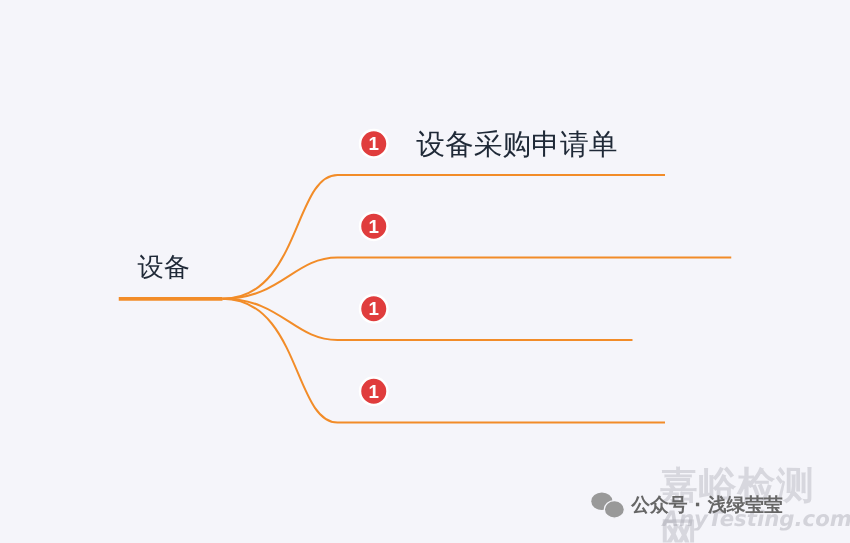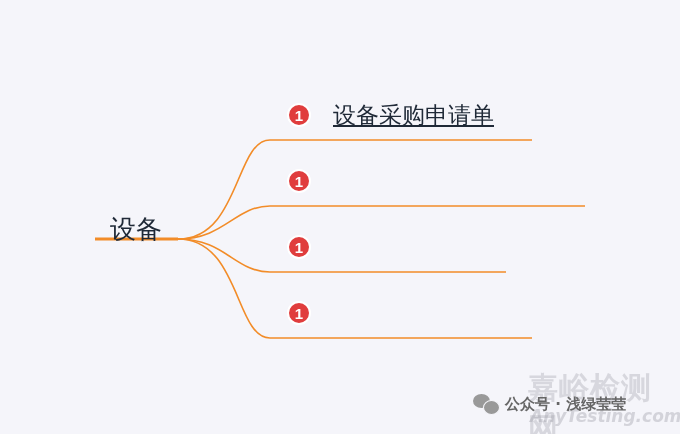--- a/index.html
+++ b/index.html
@@ -1,24 +1,24 @@
 <!DOCTYPE html>
 <html><head>
 <meta charset="utf-8">
 <style>
   html, body { margin:0; padding:0; }
   body { width:680px; height:434px; background:#f5f5fa; position:relative; overflow:hidden;
          font-family:"DejaVu Sans","Liberation Sans",sans-serif; }
   svg.links { position:absolute; left:0; top:0; }
-  .root-label { position:absolute; left:110px; top:212px; font-size:26px; color:#1f2937; }
+  .root-label { position:absolute; left:110px; top:200px; font-size:21px; color:#1f2937; }
   .node { position:absolute; display:flex; align-items:center; height:32px; }
   .badge { width:24px; height:24px; border-radius:50%; background:#e03d3d; border:2px solid #fff;
            color:#fff; font-weight:bold; font-size:15px; display:flex; align-items:center; justify-content:center;
            box-sizing:border-box; margin-right:22px; font-family:"Liberation Sans",sans-serif; }
-  .label { font-size:23px; color:#1f2937; white-space:nowrap;text-decoration:underline; }
+  .label { font-size:23px; color:#1f2937; white-space:nowrap; }
   .footer { position:absolute; left:473px; top:394px; display:flex; align-items:flex-end; color:#666; font-size:15px;font-weight:bold; }
   .wechat { width:26px; height:20px; position:relative; margin-right:6px; }
   .wechat .b1 { position:absolute; left:0; top:0; width:17px; height:14px; border-radius:50%; background:#999; }
   .wechat .b2 { position:absolute; left:10px; top:6px; width:15px; height:13px; border-radius:50%; background:#999; border:1px solid #f5f5fa; }
   .watermark { position:absolute; left:528px; top:368px; font-size:30px; color:rgba(160,160,170,0.35); font-weight:bold; letter-spacing:1px; }
   .watermark-sub { position:absolute; left:530px; top:406px; font-size:17px; color:rgba(160,160,170,0.4); font-style:italic; font-weight:bold;text-align:right; }
 </style>
 </head>
 <body>
 

